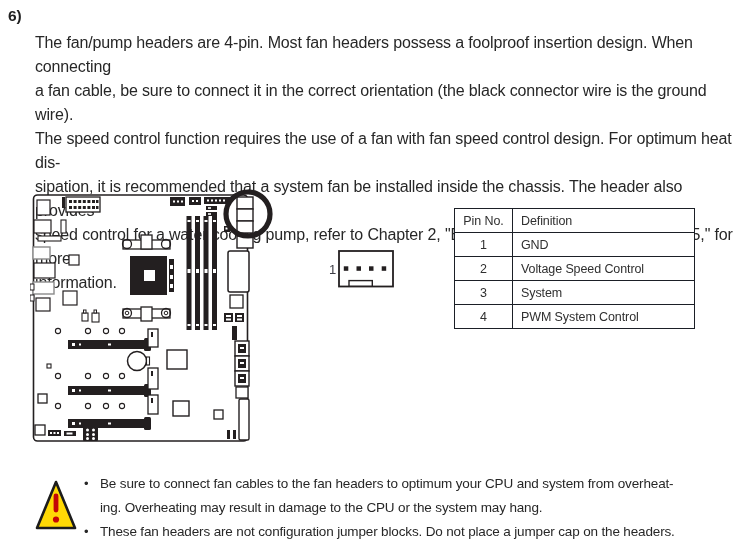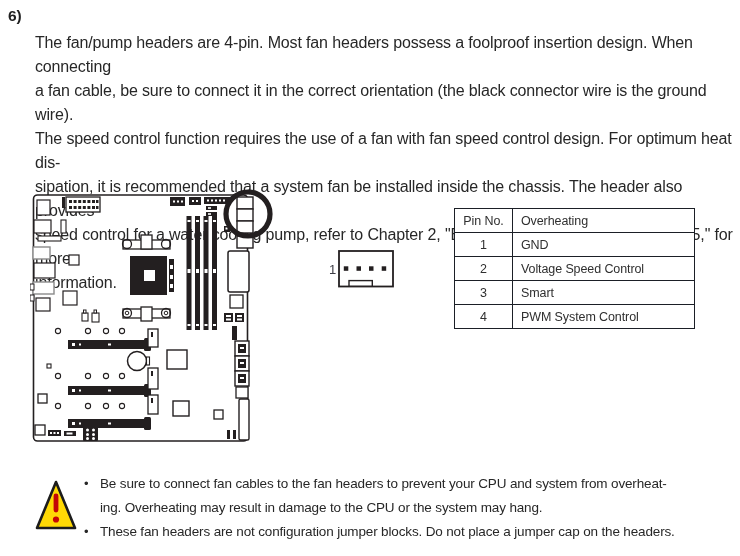--- a/index.html
+++ b/index.html
@@ -267,54 +267,54 @@
         <rect x="59.7" y="20.3" width="4.5" height="4.5"></rect>
       </g>
       <rect x="27" y="34.6" width="23.3" height="5.6" fill="#fff" stroke="#231f20" stroke-width="1.4"></rect>
     </svg>
   </div>
 
   <table class="pin-table">
     <thead>
       <tr>
         <th class="c-pin" style="text-align:center;">Pin No.</th>
-        <th class="c-def">Overheating</th>
+        <th class="c-def">Definition</th>
       </tr>
     </thead>
     <tbody>
         <tr>
           <td class="c-pin">1</td>
           <td class="c-def">GND</td>
         </tr>
         <tr>
           <td class="c-pin">2</td>
           <td class="c-def">Voltage Speed Control</td>
         </tr>
         <tr>
           <td class="c-pin">3</td>
-          <td class="c-def">Smart</td>
+          <td class="c-def">System</td>
         </tr>
         <tr>
           <td class="c-pin">4</td>
           <td class="c-def">PWM System Control</td>
         </tr>
       </tbody>
   </table>
 
   <div class="warning-icon-wrap">
     <svg width="44" height="53" viewBox="0 0 44 53">
       <polygon points="22,4 41,50 3,50" stroke="#1c1c1c" stroke-width="2.6" stroke-linejoin="round" fill="#ffd905"></polygon>
       <rect x="19.6" y="15.5" width="4.8" height="19" rx="2.4" fill="#c40606"></rect>
       <circle cx="22" cy="41.5" r="3.1" fill="#c40606"></circle>
     </svg>
   </div>
   <div class="warning-list">
       <div class="warning-item">
         <span class="bullet">•</span>
-        <span class="w-text">Be sure to connect fan cables to the fan headers to prevent your CPU and system from overheat-
+        <span class="w-text">Be sure to connect fan cables to the fan headers to optimum your CPU and system from overheat-
 ing. Overheating may result in damage to the CPU or the system may hang.</span>
       </div>
       <div class="warning-item">
         <span class="bullet">•</span>
         <span class="w-text">These fan headers are not configuration jumper blocks. Do not place a jumper cap on the headers.</span>
       </div>
     </div>
 
 </div>
 

